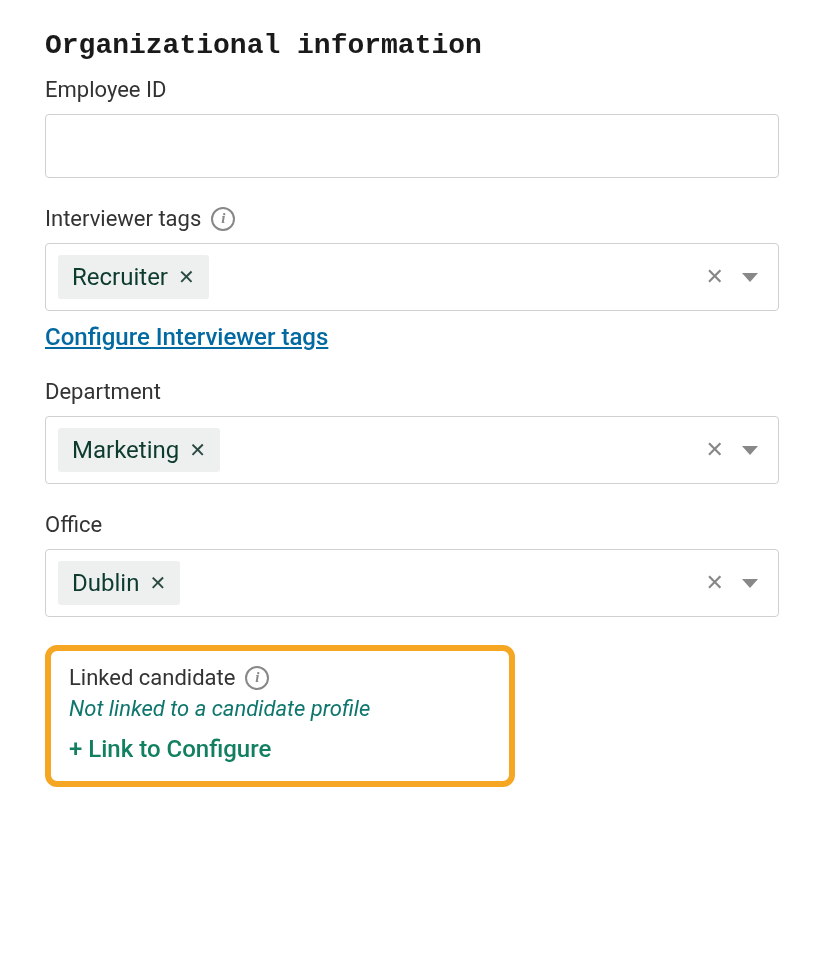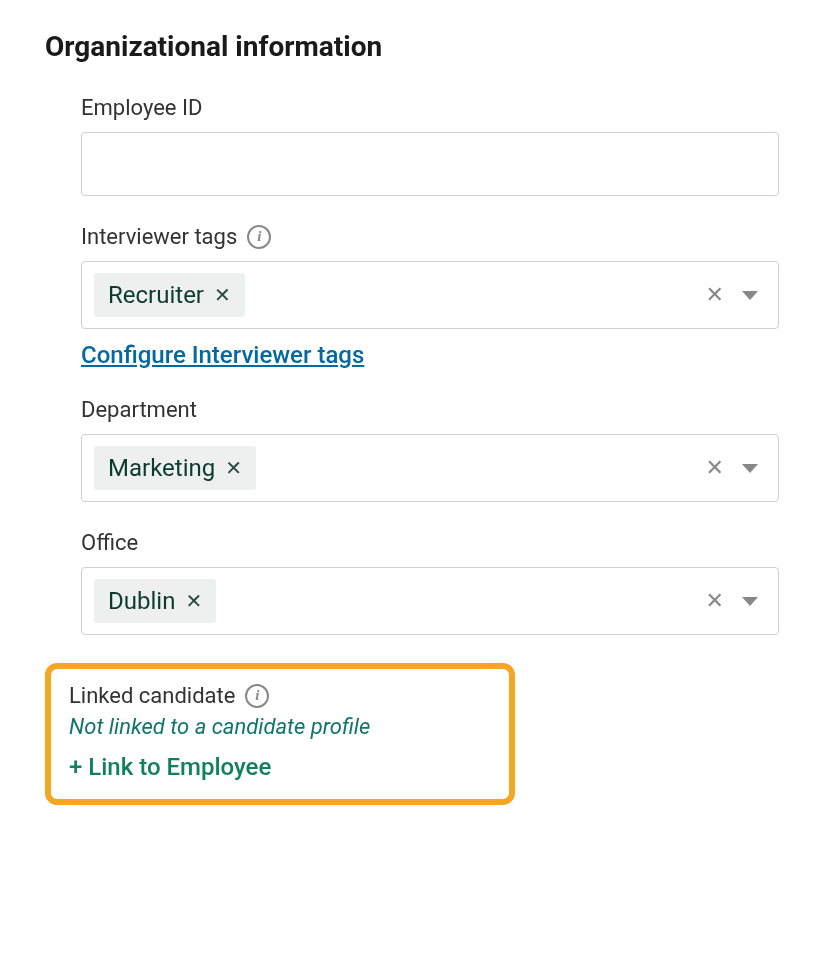--- a/index.html
+++ b/index.html
@@ -10,26 +10,26 @@
     body {
       font-family: -apple-system, BlinkMacSystemFont, "Segoe UI", Roboto, Helvetica, Arial, sans-serif;
       background: #ffffff;
       padding: 30px 45px;
       width: 824px;
       color: #1a1a1a;
     }
     .section-title {
       font-size: 28px;
       font-weight: 700;
-      margin-bottom: 32px;
+      margin-bottom: 16px;
       color: #1a1a1a;
+      font-family: Liberation Mono, monospace;
     }
     .field-group {
       margin-bottom: 28px;
-      margin-left: 36px;
     }
     .field-label {
       font-size: 22px;
       font-weight: 400;
       color: #333;
       margin-bottom: 12px;
       display: flex;
       align-items: center;
       gap: 10px;
     }
@@ -219,17 +219,17 @@
   </div>
 </div>
 
 
 <div class="highlight-box">
   <div class="linked-label">
     <span>Linked candidate</span>
     <span class="info-icon">i</span>
   </div>
   <div class="status-text">Not linked to a candidate profile</div>
-  <div class="link-action">+ Link to Employee</div>
+  <div class="link-action">+ Link to Configure</div>
 </div>
 
 
 
 
 </body></html>

